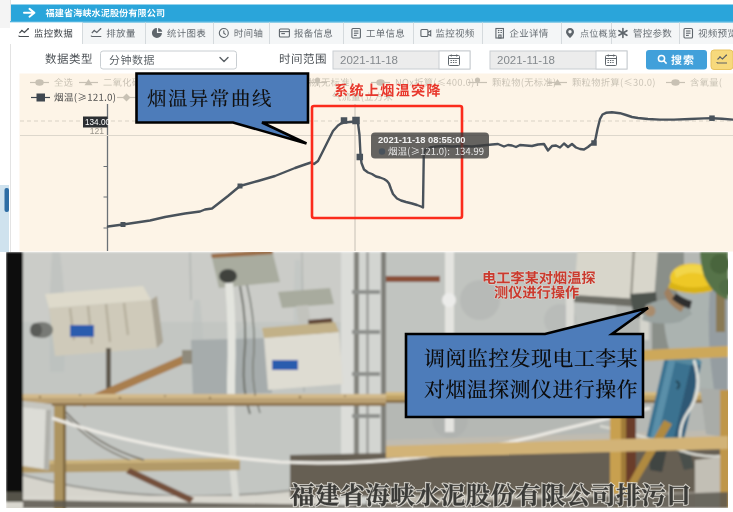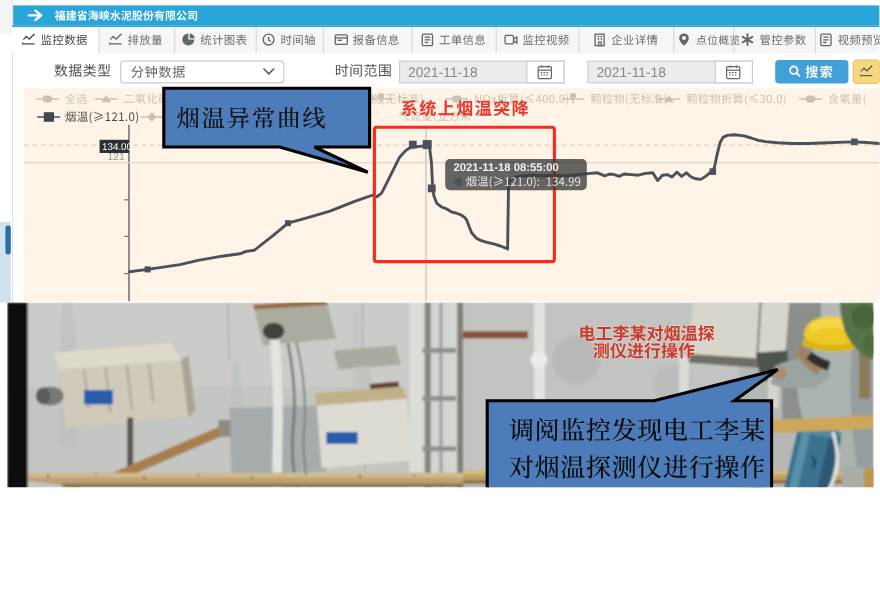--- a/index.html
+++ b/index.html
@@ -1,14 +1,14 @@
 <!DOCTYPE html>
 <html><head><meta charset="utf-8"><style>
 html,body{margin:0;padding:0;background:#fff;}
-#page{position:relative;width:733px;height:406px;overflow:hidden;font-family:"Liberation Sans",sans-serif;}
+#page{position:relative;width:733px;height:512px;overflow:hidden;font-family:"Liberation Sans",sans-serif;}
 </style></head><body>
 
 <div id="page">
 <svg width="733" height="512" viewBox="0 0 733 512">
 <defs>
         <path id="a0" d="M616 838 689 824Q668 744 638 669Q609 594 571 531Q534 467 491 418Q485 424 474 432Q462 441 450 449Q439 458 429 463Q493 530 541 629Q589 728 616 838ZM612 699H944V631H585ZM46 15H957V-53H46ZM160 301H849V-10H776V236H639V-10H570V236H434V-10H364V236H230V-10H160ZM634 521 691 561Q727 538 765 509Q804 480 838 451Q872 423 894 399L834 353Q813 377 780 406Q746 436 708 466Q670 497 634 521ZM317 837H392V361H317ZM121 803H194V393H121Z"></path>
         <path id="a1" d="M32 294Q88 310 168 337Q248 365 330 394L342 325Q266 297 189 270Q112 242 49 219ZM43 646H338V575H43ZM164 841H234V16Q234 -15 226 -31Q219 -48 200 -58Q182 -66 152 -69Q122 -72 74 -71Q73 -58 67 -37Q60 -17 53 -2Q85 -3 112 -3Q138 -3 147 -2Q156 -2 160 2Q164 5 164 16ZM413 338H893V271H413ZM332 20H964V-47H332ZM367 719H954V554H882V653H435V544H367ZM613 298H689V-15H613ZM588 823 658 841Q674 810 690 773Q707 736 715 710L641 688Q634 715 618 754Q602 792 588 823ZM695 553 741 594Q773 567 809 535Q845 503 878 472Q911 441 933 418L884 369Q863 392 831 424Q799 457 763 491Q727 524 695 553ZM560 593 626 569Q599 530 564 492Q529 453 491 419Q453 385 417 358Q413 366 404 376Q395 387 386 398Q377 409 370 415Q423 449 474 496Q525 544 560 593Z"></path>
         <path id="a2" d="M70 323H454V260H70ZM50 654H531V592H50ZM443 821 506 793Q485 759 461 724Q437 689 417 664L368 688Q381 706 394 729Q408 753 421 777Q434 802 443 821ZM257 841H327V404H257ZM88 793 143 815Q164 785 182 749Q201 713 207 686L150 661Q144 687 126 725Q108 762 88 793ZM258 628 309 598Q285 557 248 515Q210 473 167 437Q123 402 80 378Q73 391 62 408Q50 425 39 435Q81 454 123 484Q165 514 201 552Q237 590 258 628ZM316 607Q330 600 356 583Q382 567 412 548Q443 529 468 513Q493 497 503 489L461 435Q448 447 425 466Q401 485 373 506Q345 527 320 545Q295 564 279 574ZM612 646H948V576H612ZM629 832 698 821Q683 725 661 637Q639 548 608 471Q578 395 538 337Q533 343 522 352Q512 361 500 369Q489 378 481 383Q520 436 549 507Q577 578 597 661Q617 744 629 832ZM813 606 883 599Q860 430 815 300Q770 171 692 77Q614 -18 493 -83Q489 -75 482 -64Q475 -52 467 -40Q458 -29 451 -22Q566 34 639 121Q712 207 753 328Q794 449 813 606ZM647 583Q670 450 711 332Q753 214 817 126Q881 37 972 -12Q959 -22 945 -40Q930 -57 921 -71Q827 -14 761 81Q696 176 653 301Q611 427 585 572ZM110 153 157 198Q209 178 266 151Q323 124 374 96Q425 68 460 43L412 -6Q379 19 328 48Q277 78 220 105Q163 133 110 153ZM429 323H442L454 326L495 309Q464 201 402 126Q340 50 256 2Q173 -45 77 -72Q71 -59 61 -41Q51 -24 41 -14Q130 7 209 48Q287 90 345 156Q402 221 429 312ZM110 153Q132 184 155 224Q178 264 198 307Q219 349 233 387L300 375Q284 334 263 291Q242 248 220 209Q198 170 178 140Z"></path>
         <path id="a3" d="M431 796H923V537H432V603H851V731H431ZM395 796H468V494Q468 431 464 356Q460 282 447 204Q434 127 410 54Q385 -19 344 -79Q337 -73 326 -64Q315 -56 303 -48Q290 -41 282 -37Q321 21 344 88Q366 155 378 226Q389 298 392 366Q395 435 395 494ZM435 427H958V362H435ZM516 22H886V-40H516ZM663 545H734V209H663ZM484 238H927V-77H858V174H550V-81H484ZM29 309Q88 325 172 350Q256 376 341 403L352 334Q273 308 193 282Q114 256 49 235ZM42 638H350V568H42ZM167 839H237V14Q237 -17 229 -33Q222 -50 203 -59Q185 -68 155 -71Q125 -74 77 -73Q76 -60 69 -39Q63 -19 56 -4Q88 -5 115 -5Q141 -5 150 -4Q159 -4 163 0Q167 3 167 14Z"></path>
         <path id="a4" d="M42 311Q84 321 136 335Q189 349 247 366Q306 383 364 399L373 331Q291 306 208 281Q125 257 57 237ZM55 638H362V567H55ZM182 840H254V14Q254 -17 247 -33Q239 -49 221 -58Q202 -66 172 -69Q143 -72 96 -72Q94 -57 87 -38Q81 -18 73 -3Q104 -4 131 -4Q157 -4 164 -4Q182 -3 182 14ZM401 669H594V601H401ZM748 669H950V601H748ZM404 461H583V394H404ZM751 461H941V394H751ZM754 250H962V181H754ZM715 833H787V-80H715ZM550 833H623V-79H550ZM380 253H588V184H380Z"></path>

